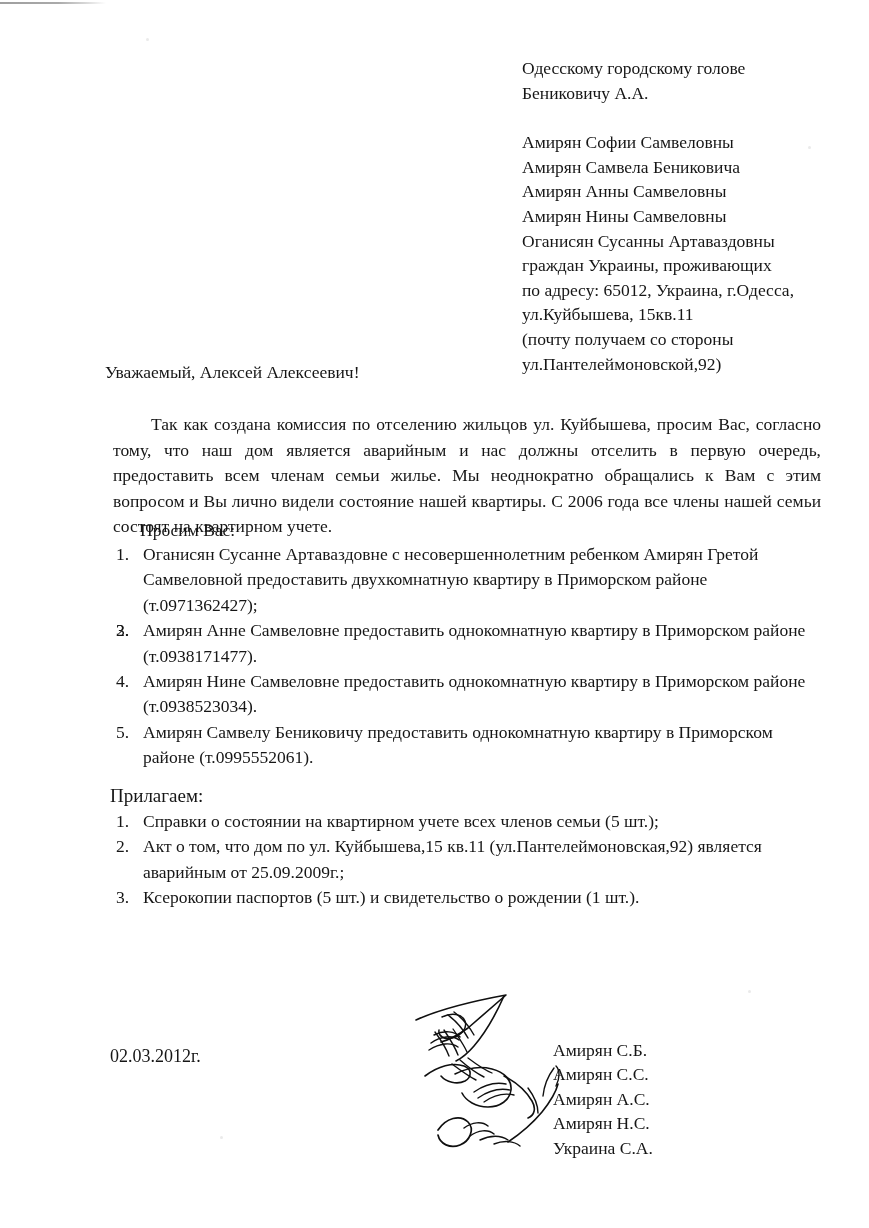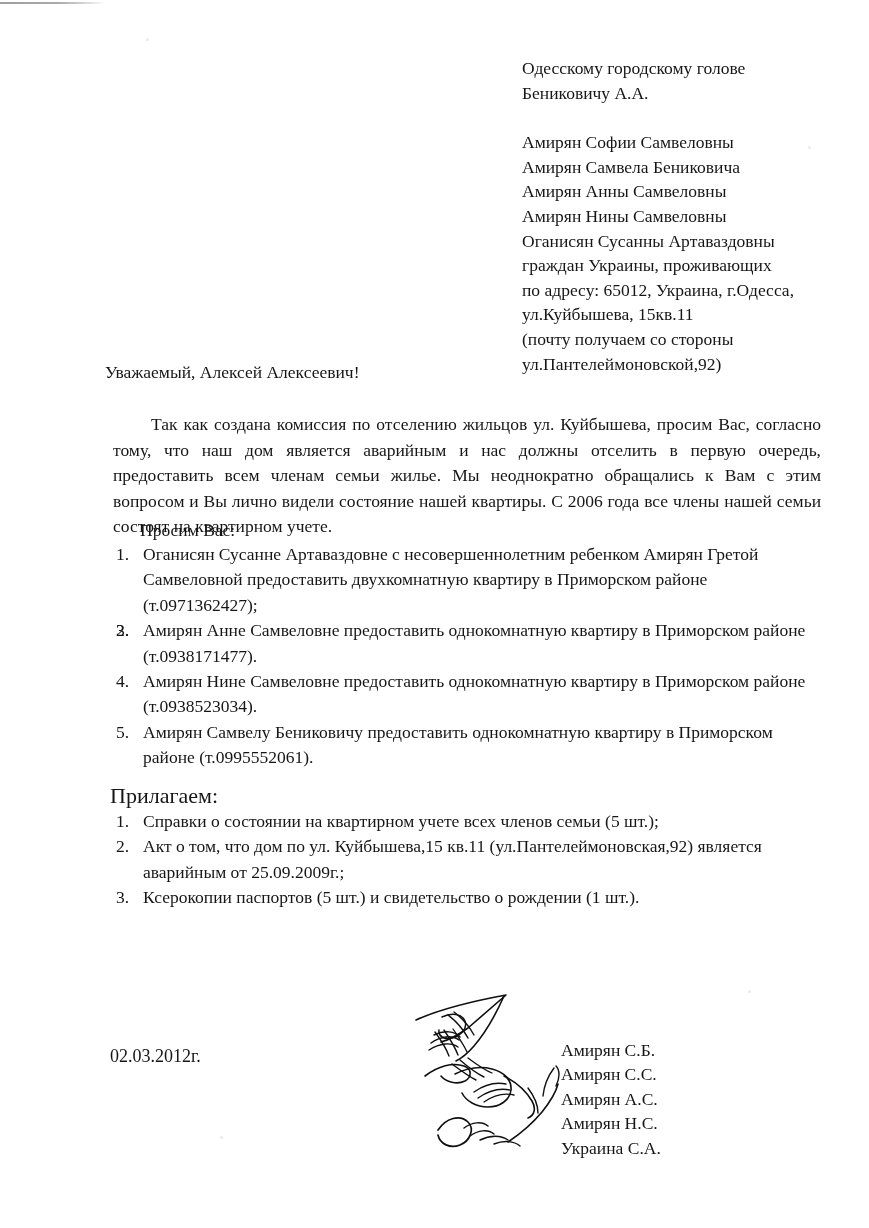--- a/index.html
+++ b/index.html
@@ -112,21 +112,21 @@
     top: 0;
     width: 22px;
     text-align: left;
   }
 
   
   .attachments-head {
     position: absolute;
     left: 110px;
     top: 784px;
-    font-size: 22px;
+    font-size: 19px;
     line-height: 24px;
   }
   .attachments {
     position: absolute;
     left: 110px;
     top: 809px;
     width: 703px;
     margin: 0;
     padding: 0;
     list-style: none;
@@ -141,21 +141,20 @@
     top: 1044px;
     font-size: 18px;
     line-height: 24px;
   }
   .signature-names {
     position: absolute;
     left: 553px;
     top: 1038px;
     font-size: 17.5px;
     line-height: 24.4px;
-    margin-left: 8px;
   }
   .signature-names .line {
     white-space: nowrap;
   }
   .signature-mark {
     position: absolute;
     left: 408px;
     top: 988px;
     width: 175px;
     height: 170px;

